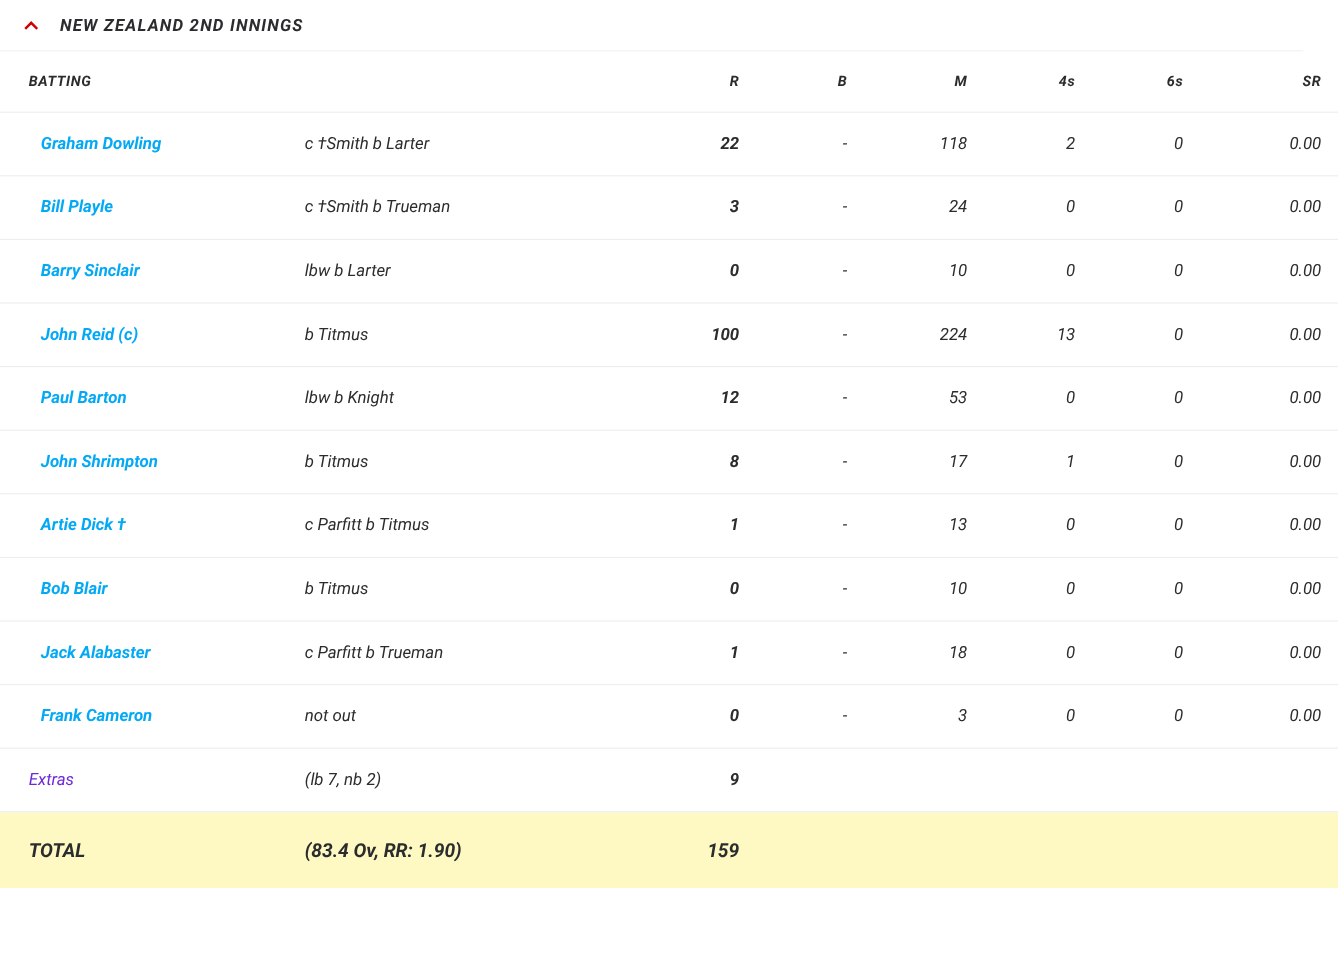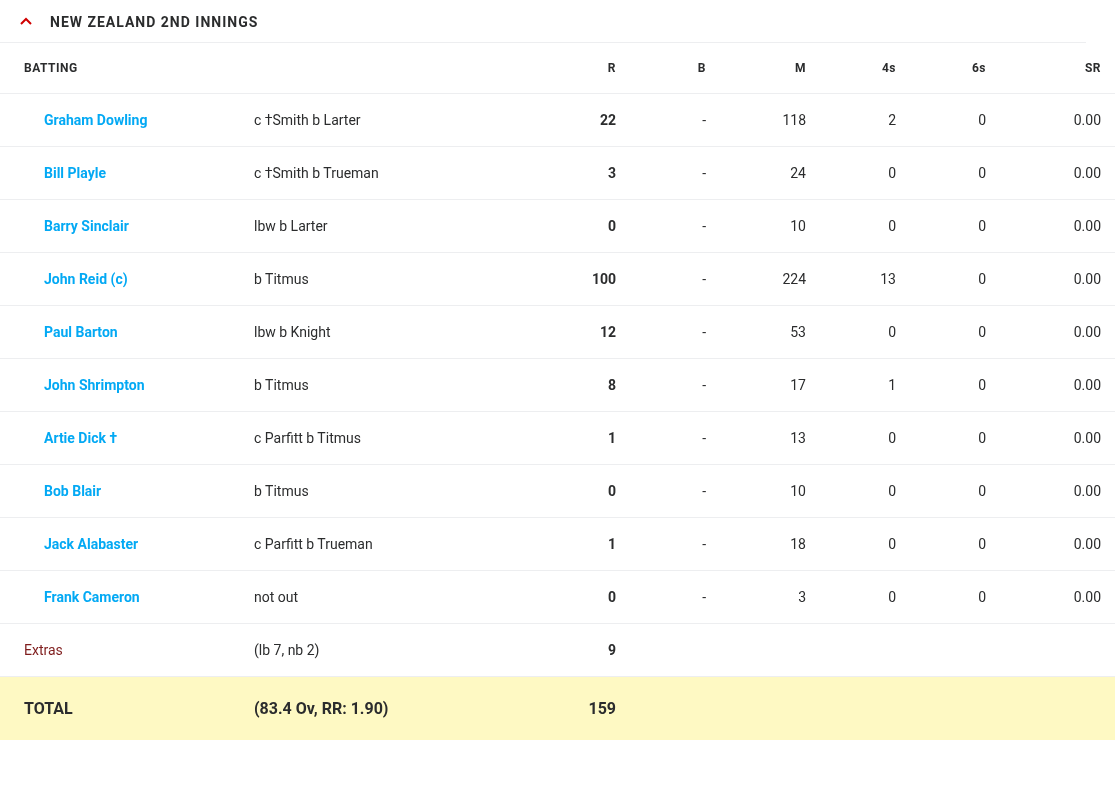--- a/index.html
+++ b/index.html
@@ -2,21 +2,21 @@
 <html><head>
 <meta charset="utf-8">
 <style>
   * { box-sizing: border-box; margin: 0; padding: 0; }
   body {
     font-family: -apple-system, BlinkMacSystemFont, "Segoe UI", Roboto, Helvetica, Arial, sans-serif;
     background: #ffffff;
     color: #2b2c2d;
     width: 1115px;
   }
-  .container { width: 1086px; }
+  .container { width: 1086px; font-style: italic; }
   .header {
     display: flex;
     align-items: center;
     padding: 12px 16px 10px 16px;
     border-bottom: 1px solid #edeef0;
   }
   .chev {
     width: 20px;
     height: 20px;
     display: inline-flex;
@@ -49,34 +49,34 @@
   thead th.col-label { text-align: left; padding-left: 24px; margin-left: 21px; }
   tbody td {
     font-size: 14px;
     color: #2b2c2d;
     padding: 18px 14px;
     border-bottom: 1px solid #edeef0;
     text-align: right;
     vertical-align: middle;
     background: #ffffff;
   }
-  tbody td.name { text-align: left; padding-left: 44px; }
+  tbody td.name { text-align: left; padding-left: 34px; }
   tbody td.name a {
     color: #03a9f4;
     font-weight: 700;
     text-decoration: none;
     font-size: 14px;
   }
   tbody td.dismissal {
     text-align: left;
     color: #2b2c2d;
     font-weight: 400;
   }
   tbody td.runs { font-weight: 700; }
-  tbody tr.extras td.name { font-weight: 400; color: #7f1d1d; padding-left: 24px; }
+  tbody tr.extras td.name { font-weight: 400; color: #6d28d9; padding-left: 24px; }
   tbody tr.total td {
     background: #fef9c3;
     border-bottom: none;
     font-weight: 700;
     font-size: 16px;
     padding-top: 22px;
     padding-bottom: 22px;
   }
   tbody tr.total td.name { padding-left: 24px; }
   tbody tr.total td.dismissal { font-weight: 700; }

